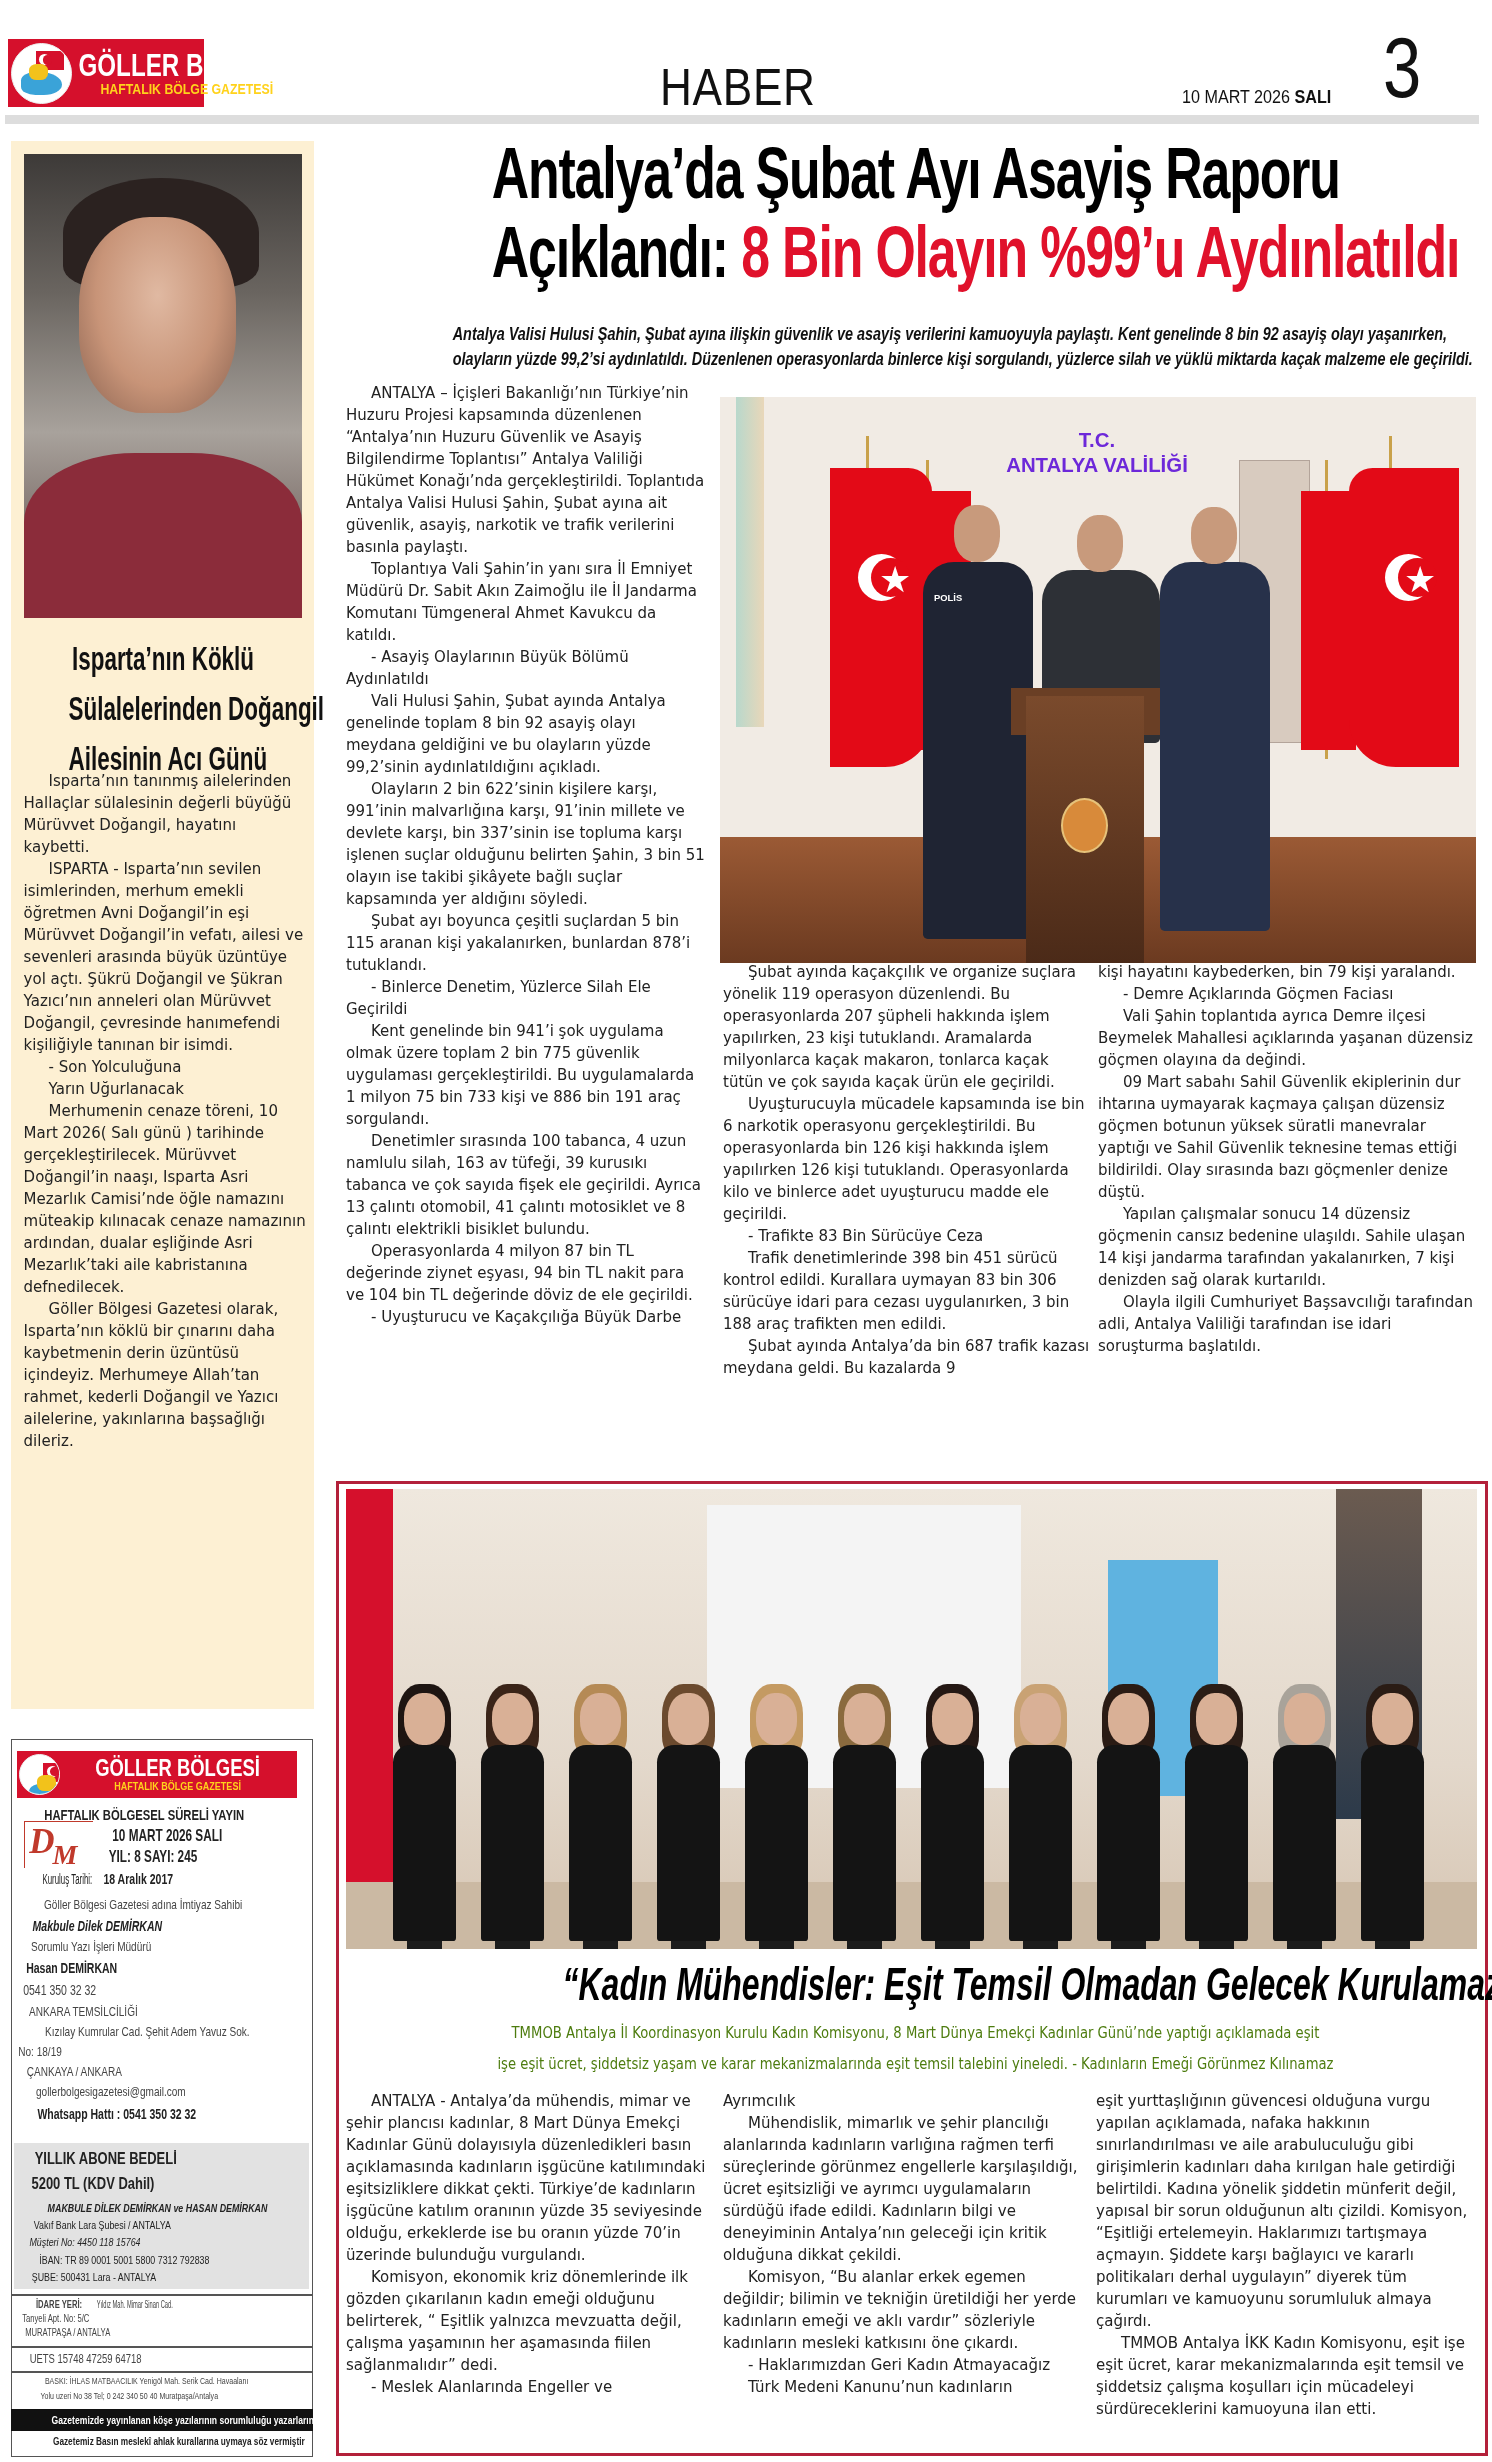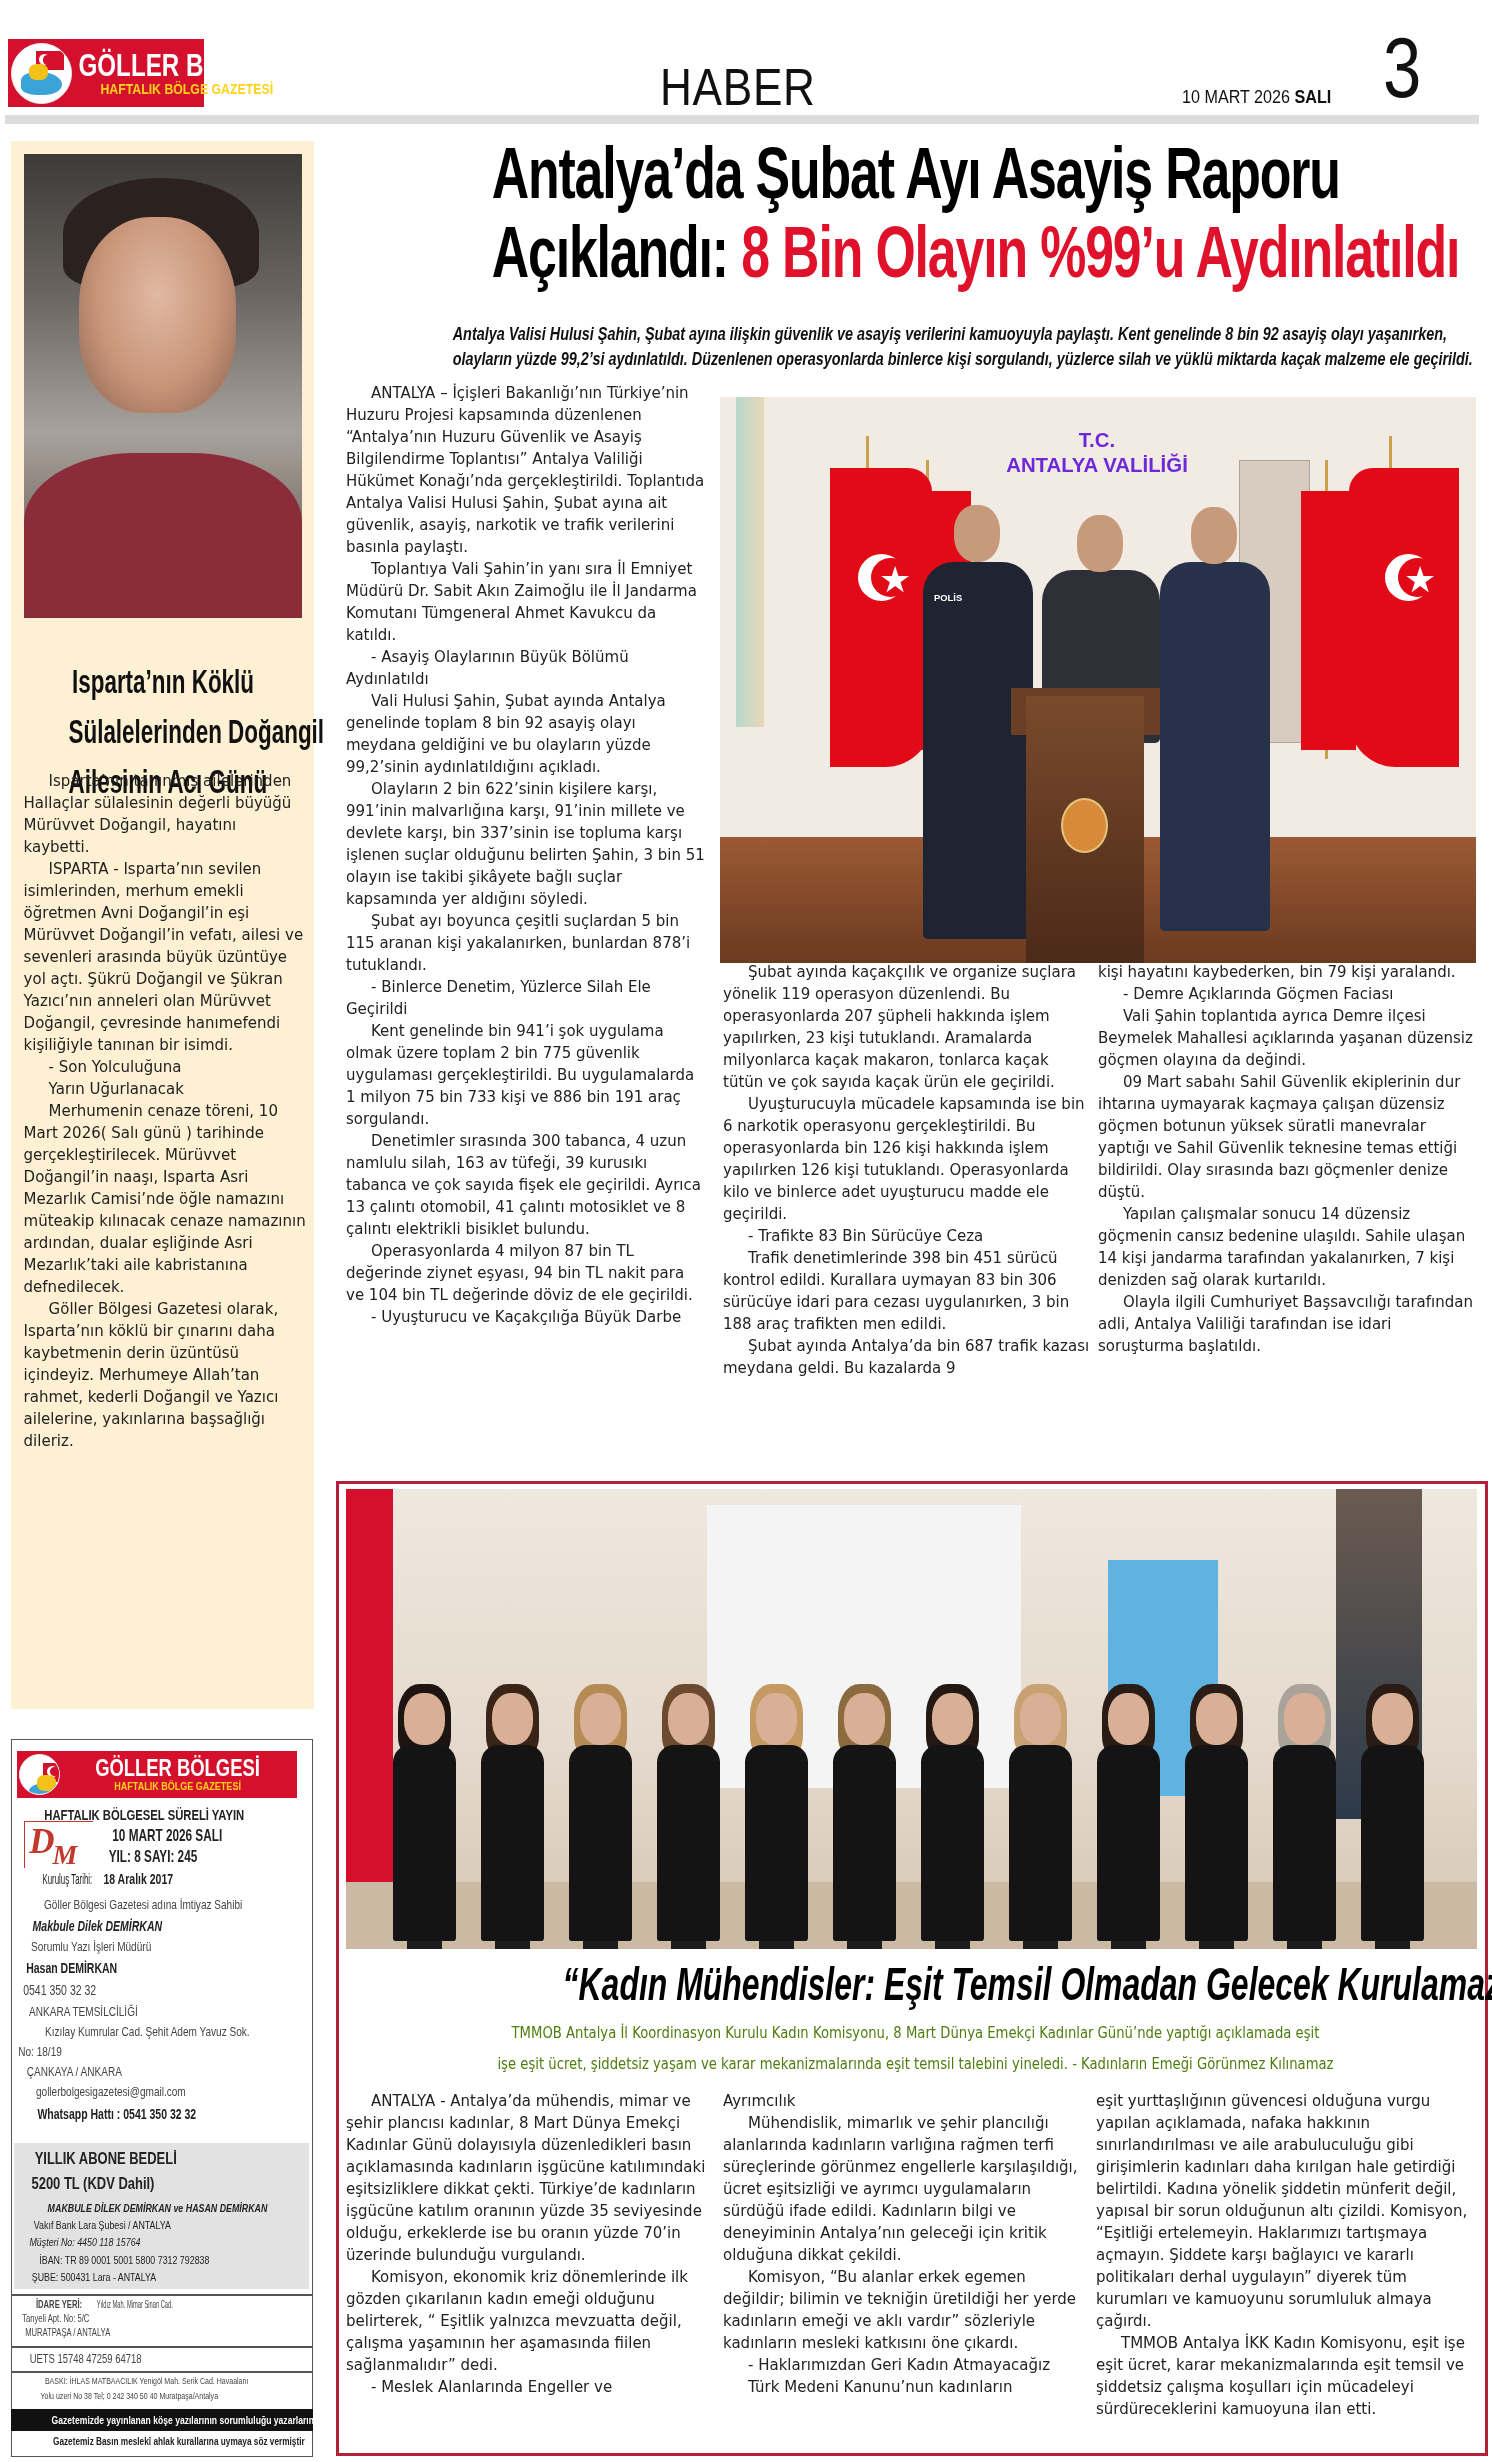--- a/index.html
+++ b/index.html
@@ -31,21 +31,21 @@
 
 .col{font-family:"DejaVu Sans",sans-serif;font-size:15px;line-height:22px;color:#222;text-align:left}
 .col p{text-indent:25px;white-space:normal}
 .col p.ni{text-indent:0}
 
 .obit{left:11px;top:141px;width:303px;height:1568px;background:#fdf0d3}
 .obit-photo{left:23.6px;top:154px;width:278px;height:464px;background:linear-gradient(180deg,#3d3a38 0%,#6a6560 30%,#a8a29c 60%,#5a4540 100%);overflow:hidden}
 .obit-photo .face{position:absolute;left:55px;top:63px;width:157px;height:196px;border-radius:45% 45% 40% 40%;background:radial-gradient(ellipse at 50% 40%,#e0b9a2 0%,#c89478 55%,#8a6250 100%)}
 .obit-photo .hair{position:absolute;left:39px;top:23.6px;width:196px;height:110px;border-radius:50% 50% 20% 20%;background:#2b2220}
 .obit-photo .body{position:absolute;left:0;top:299px;width:278px;height:173px;border-radius:40% 40% 0 0;background:#8b2c3a}
-.obit-title{left:23.6px;top:657px;width:278px;text-align:center;font-family:"Liberation Sans",sans-serif;font-weight:bold;font-size:33px;line-height:50px;color:#111}
+.obit-title{left:23.6px;top:634px;width:278px;text-align:center;font-family:"Liberation Sans",sans-serif;font-weight:bold;font-size:33px;line-height:50px;color:#111}
 .obit-title span{display:block;white-space:nowrap;transform:scaleX(.68);transform-origin:center}
 .obit-text{left:23.6px;top:770px;width:283px}
 
 .imprint{left:11px;top:1739px;width:302px;height:718px;border:1.6px solid #555;background:#fff}
 .imp-logo{left:17.3px;top:1751px;width:280px;height:47px;background:#d5102c;display:flex;align-items:center;padding:1.6px}
 .imp-logo .emblem{width:41px;height:41px}
 .imp-logo .t1{font-size:23.6px}
 .imp-logo .t2{font-size:11px}
 .imp{position:absolute;left:11px;width:302px;text-align:left;font-family:"Liberation Sans",sans-serif;color:#222;white-space:nowrap}
 .imp span{display:inline-block;transform:scaleX(.75);transform-origin:center}
@@ -191,21 +191,21 @@
 
 <div class="abs col" style="left:346px;top:382px;width:361px">
   <p>ANTALYA – İçişleri Bakanlığı’nın Türkiye’nin Huzuru Projesi kapsamında düzenlenen “Antalya’nın Huzuru Güvenlik ve Asayiş Bilgilendirme Toplantısı” Antalya Valiliği Hükümet Konağı’nda gerçekleştirildi. Toplantıda Antalya Valisi Hulusi Şahin, Şubat ayına ait güvenlik, asayiş, narkotik ve trafik verilerini basınla paylaştı.</p>
   <p>Toplantıya Vali Şahin’in yanı sıra İl Emniyet Müdürü Dr. Sabit Akın Zaimoğlu ile İl Jandarma Komutanı Tümgeneral Ahmet Kavukcu da katıldı.</p>
   <p>- Asayiş Olaylarının Büyük Bölümü Aydınlatıldı</p>
   <p>Vali Hulusi Şahin, Şubat ayında Antalya genelinde toplam 8 bin 92 asayiş olayı meydana geldiğini ve bu olayların yüzde 99,2’sinin aydınlatıldığını açıkladı.</p>
   <p>Olayların 2 bin 622’sinin kişilere karşı, 991’inin malvarlığına karşı, 91’inin millete ve devlete karşı, bin 337’sinin ise topluma karşı işlenen suçlar olduğunu belirten Şahin, 3 bin 51 olayın ise takibi şikâyete bağlı suçlar kapsamında yer aldığını söyledi.</p>
   <p>Şubat ayı boyunca çeşitli suçlardan 5 bin 115 aranan kişi yakalanırken, bunlardan 878’i tutuklandı.</p>
   <p>- Binlerce Denetim, Yüzlerce Silah Ele Geçirildi</p>
   <p>Kent genelinde bin 941’i şok uygulama olmak üzere toplam 2 bin 775 güvenlik uygulaması gerçekleştirildi. Bu uygulamalarda 1 milyon 75 bin 733 kişi ve 886 bin 191 araç sorgulandı.</p>
-  <p>Denetimler sırasında 300 tabanca, 4 uzun namlulu silah, 163 av tüfeği, 39 kurusıkı tabanca ve çok sayıda fişek ele geçirildi. Ayrıca 13 çalıntı otomobil, 41 çalıntı motosiklet ve 8 çalıntı elektrikli bisiklet bulundu.</p>
+  <p>Denetimler sırasında 100 tabanca, 4 uzun namlulu silah, 163 av tüfeği, 39 kurusıkı tabanca ve çok sayıda fişek ele geçirildi. Ayrıca 13 çalıntı otomobil, 41 çalıntı motosiklet ve 8 çalıntı elektrikli bisiklet bulundu.</p>
   <p>Operasyonlarda 4 milyon 87 bin TL değerinde ziynet eşyası, 94 bin TL nakit para ve 104 bin TL değerinde döviz de ele geçirildi.</p>
   <p>- Uyuşturucu ve Kaçakçılığa Büyük Darbe</p>
 </div>
 
 <div class="abs photo1">
   <div class="window"></div>
   <div class="sign">
       <div>T.C.</div>
       <div>ANTALYA VALİLİĞİ</div>
     </div>

